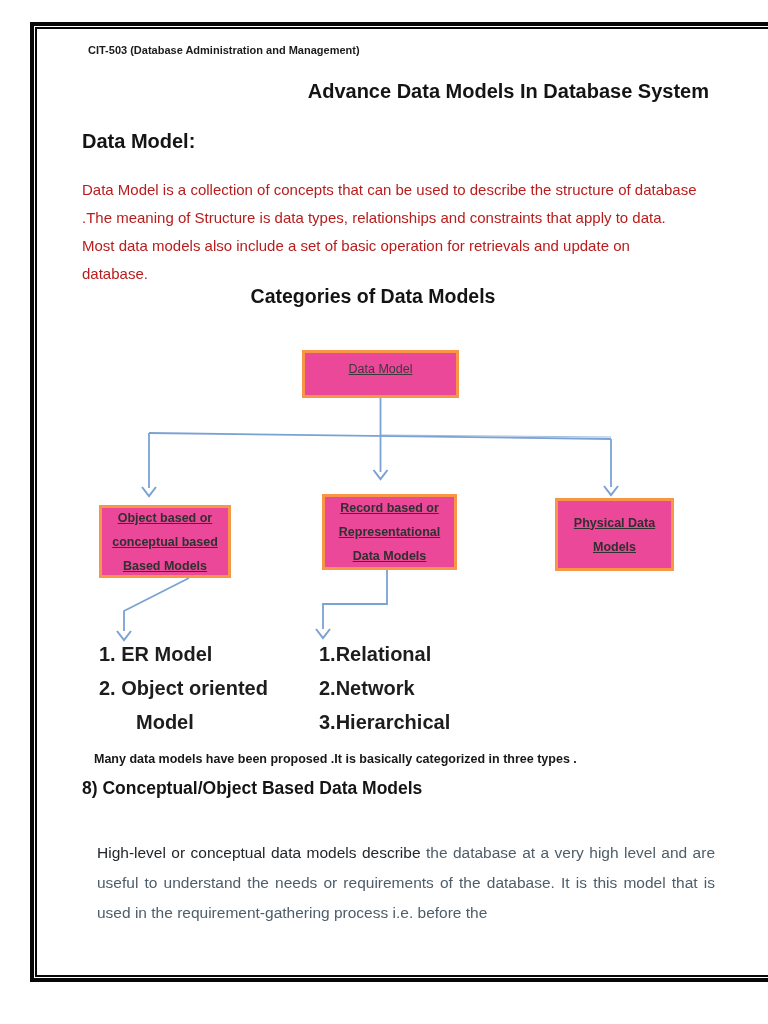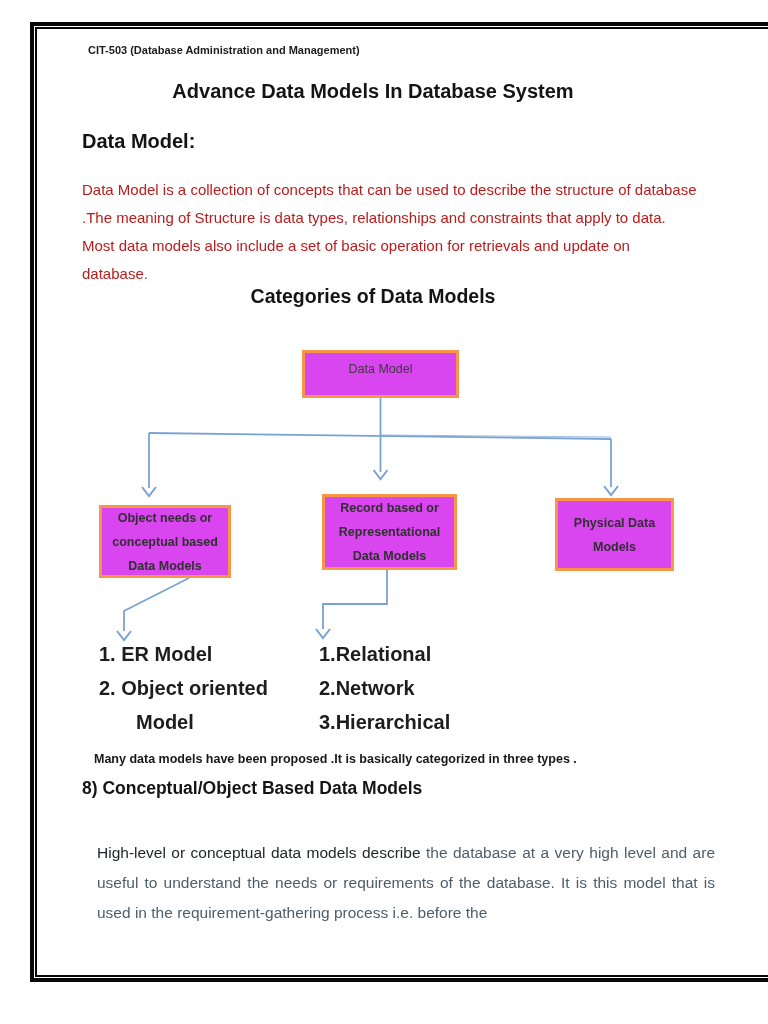--- a/index.html
+++ b/index.html
@@ -14,40 +14,40 @@
   }
   .page-inner {
     position:absolute; inset:1px; border:2px solid #070707; background:#fff;
   }
   .doc-header {
     position:absolute; left:51px; top:15px;
     font-size:11px; font-weight:bold; color:#1b1b1b;
   }
   .doc-title {
     position:absolute; left:0; top:51px; width:672px; margin:0;
-    text-align:center; font-size:20px; font-weight:bold; color:#141414;
+    text-align:right; font-size:20px; font-weight:bold; color:#141414;
   }
   .h-datamodel {
     position:absolute; left:45px; top:101px; margin:0;
     font-size:20px; font-weight:bold; color:#141414;
   }
   .p-datamodel {
     position:absolute; left:45px; top:147px; width:616px; margin:0;
     font-size:15px; line-height:28px; color:#b91c1c;
   }
   .h-categories {
     position:absolute; left:0; top:256px; width:672px; margin:0;
     text-align:center; font-size:19.5px; font-weight:bold; color:#141414;
   }
   .diagram { position:absolute; left:0; top:300px; width:696px; height:420px; }
   .diagram svg { position:absolute; left:0; top:0; }
   .dbox {
-    position:absolute; border:3px solid #F79646; background:#d946ef;
+    position:absolute; border:3px solid #F79646; background:#ec4899;
     box-sizing:border-box; display:flex; align-items:center; justify-content:center;
-    text-align:center; color:#303030;
+    text-align:center; color:#303030;text-decoration:underline;
   }
   .dbox.b-root {
     left:265px; top:21px; width:157px; height:48px;
     font-size:12.5px; font-weight:400; align-items:flex-start; padding-top:9px; color:#3a3a3a;
   }
   .dbox.b-left  { left:62px;  top:176px; width:132px; height:73px; font-size:12.5px; font-weight:bold; line-height:24px; }
   .dbox.b-center{ left:285px; top:165px; width:135px; height:76px; font-size:12.5px; font-weight:bold; line-height:24px; }
   .dbox.b-right { left:518px; top:169px; width:119px; height:73px; font-size:12.5px; font-weight:bold; line-height:24px; }
   .dlist { position:absolute; font-size:20px; font-weight:bold; color:#1d1d1d; line-height:34px; }
   .dlist.l { left:62px;  top:308px; width:212px; }
@@ -99,21 +99,21 @@
           <polyline class="connector" points="80,302 87,311 94,302" stroke-width="2" stroke="#7BA2D4"></polyline>
           <polyline class="connector" points="350,241 350,275 286,275 286,300" stroke="#7BA2D4"></polyline>
           <polyline class="connector" points="279,300 286,309 293,300" stroke-width="2" stroke="#7BA2D4"></polyline>
         </g>
       </svg>
 
       <div class="dbox b-root" style="border-color: rgb(247, 150, 70);">
         <span>Data Model</span>
       </div>
       <div class="dbox b-left" style="border-color: rgb(247, 150, 70);">
-        <span>Object needs or conceptual based Data Models</span>
+        <span>Object based or conceptual based Based Models</span>
       </div>
       <div class="dbox b-center" style="border-color: rgb(247, 150, 70);">
         <span>Record based or Representational Data Models</span>
       </div>
       <div class="dbox b-right" style="border-color: rgb(247, 150, 70);">
         <span>Physical Data Models</span>
       </div>
 
       <div class="dlist l">
         <div class="dlist-item">1. ER Model</div>

